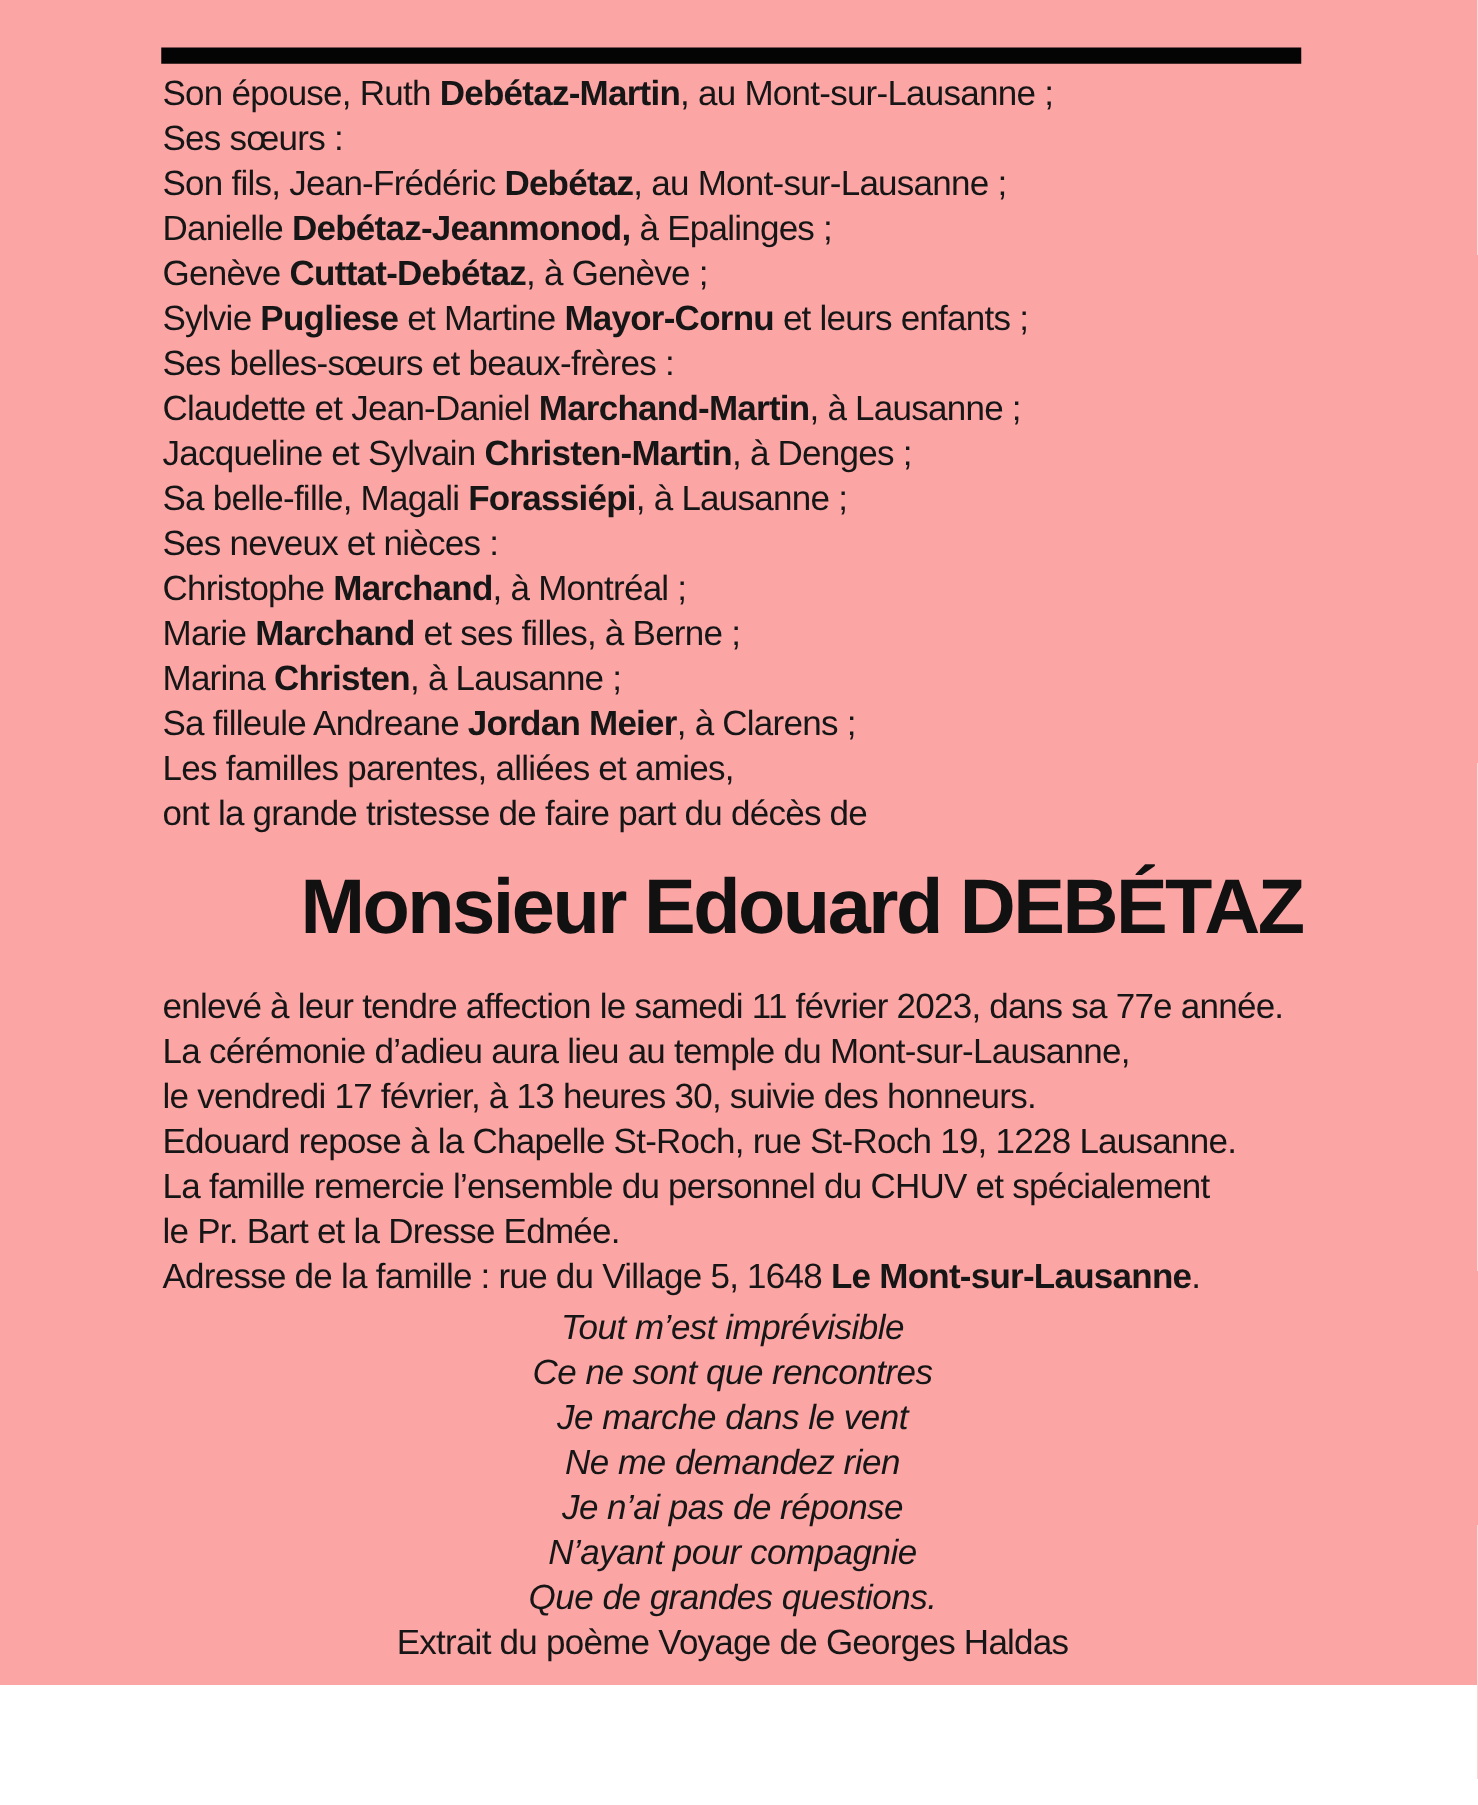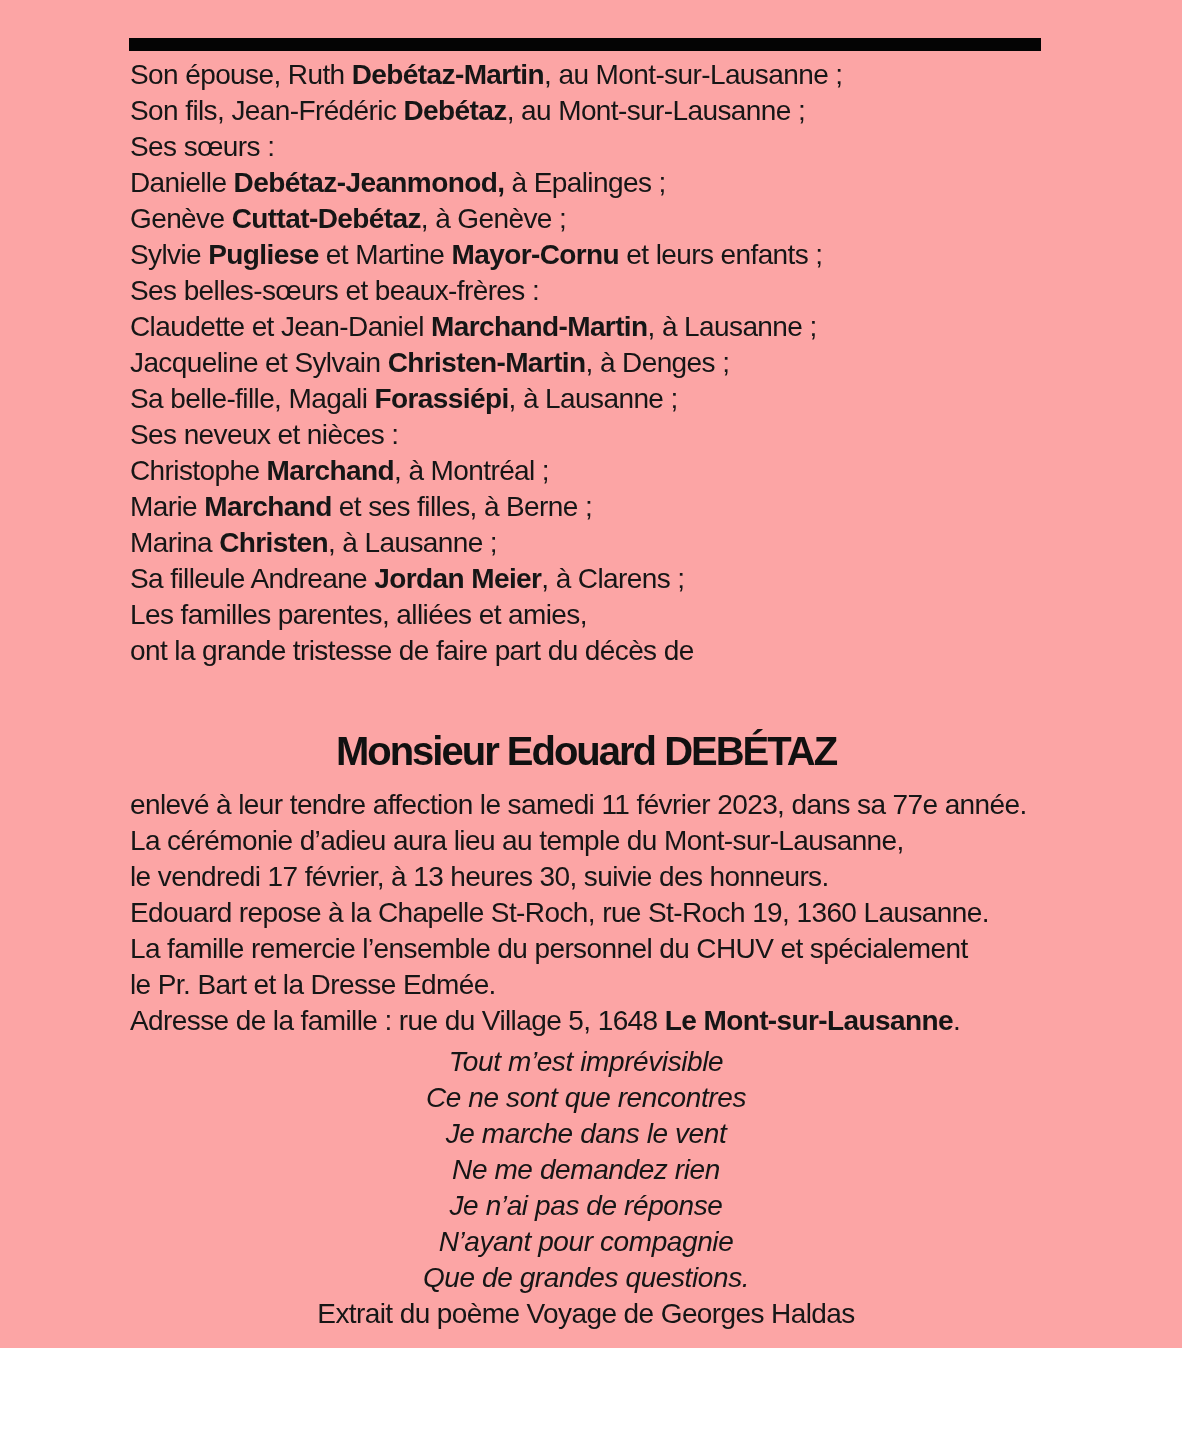--- a/index.html
+++ b/index.html
@@ -34,25 +34,25 @@
     font-size: 28px;
     line-height: 36px;
     letter-spacing: -0.6px;
     white-space: nowrap;
   }
   .bold { font-weight: 700; }
   .family-block { top: 57px; }
   .deceased-title {
     position: absolute;
     left: 130px;
-    top: 710px;
+    top: 685px;
     width: 912px;
     margin: 0;
-    text-align: center;
-    font-size: 40px;
+    text-align: right;
+    font-size: 62px;
     line-height: 82px;
     font-weight: 700;
     letter-spacing: -2px;
     color: #111111;
     white-space: nowrap;
   }
   .details-block { top: 787px; }
   .poem-block {
     top: 1044px;
     text-align: center;
@@ -75,22 +75,22 @@
 </style>
 </head>
 <body>
 
 <div class="page">
 
   <div class="top-bar"></div>
 
   <div class="text-block family-block" id="family-lines">
       <p><span>Son épouse, Ruth </span><span class="bold">Debétaz-Martin</span><span>, au Mont-sur-Lausanne ;</span></p>
+      <p><span>Ses sœurs :</span></p>
       <p><span>Son fils, Jean-Frédéric </span><span class="bold">Debétaz</span><span>, au Mont-sur-Lausanne ;</span></p>
-      <p><span>Ses sœurs :</span></p>
       <p><span>Danielle </span><span class="bold">Debétaz-Jeanmonod,</span><span> à Epalinges ;</span></p>
       <p><span>Genève </span><span class="bold">Cuttat-Debétaz</span><span>, à Genève ;</span></p>
       <p><span>Sylvie </span><span class="bold">Pugliese</span><span> et Martine </span><span class="bold">Mayor-Cornu</span><span> et leurs enfants ;</span></p>
       <p><span>Ses belles-sœurs et beaux-frères :</span></p>
       <p><span>Claudette et Jean-Daniel </span><span class="bold">Marchand-Martin</span><span>, à Lausanne ;</span></p>
       <p><span>Jacqueline et Sylvain </span><span class="bold">Christen-Martin</span><span>, à Denges ;</span></p>
       <p><span>Sa belle-fille, Magali </span><span class="bold">Forassiépi</span><span>, à Lausanne ;</span></p>
       <p><span>Ses neveux et nièces :</span></p>
       <p><span>Christophe </span><span class="bold">Marchand</span><span>, à Montréal ;</span></p>
       <p><span>Marie </span><span class="bold">Marchand</span><span> et ses filles, à Berne ;</span></p>
@@ -99,21 +99,21 @@
       <p><span>Les familles parentes, alliées et amies,</span></p>
       <p><span>ont la grande tristesse de faire part du décès de</span></p>
     </div>
 
   <h1 class="deceased-title">Monsieur Edouard DEBÉTAZ</h1>
 
   <div class="text-block details-block" id="details-lines">
       <p><span>enlevé à leur tendre affection le samedi 11 février 2023, dans sa 77e année.</span></p>
       <p><span>La cérémonie d’adieu aura lieu au temple du Mont-sur-Lausanne,</span></p>
       <p><span>le vendredi 17 février, à 13 heures 30, suivie des honneurs.</span></p>
-      <p><span>Edouard repose à la Chapelle St-Roch, rue St-Roch 19, 1360 Lausanne.</span></p>
+      <p><span>Edouard repose à la Chapelle St-Roch, rue St-Roch 19, 1228 Lausanne.</span></p>
       <p><span>La famille remercie l’ensemble du personnel du CHUV et spécialement</span></p>
       <p><span>le Pr. Bart et la Dresse Edmée.</span></p>
       <p><span>Adresse de la famille : rue du Village 5, 1648 </span><span class="bold">Le Mont-sur-Lausanne</span><span>.</span></p>
     </div>
 
   <div class="text-block poem-block">
     <div id="poem-lines">
         <p class="poem-line"><span>Tout m’est imprévisible</span></p>
         <p class="poem-line"><span>Ce ne sont que rencontres</span></p>
         <p class="poem-line"><span>Je marche dans le vent</span></p>

